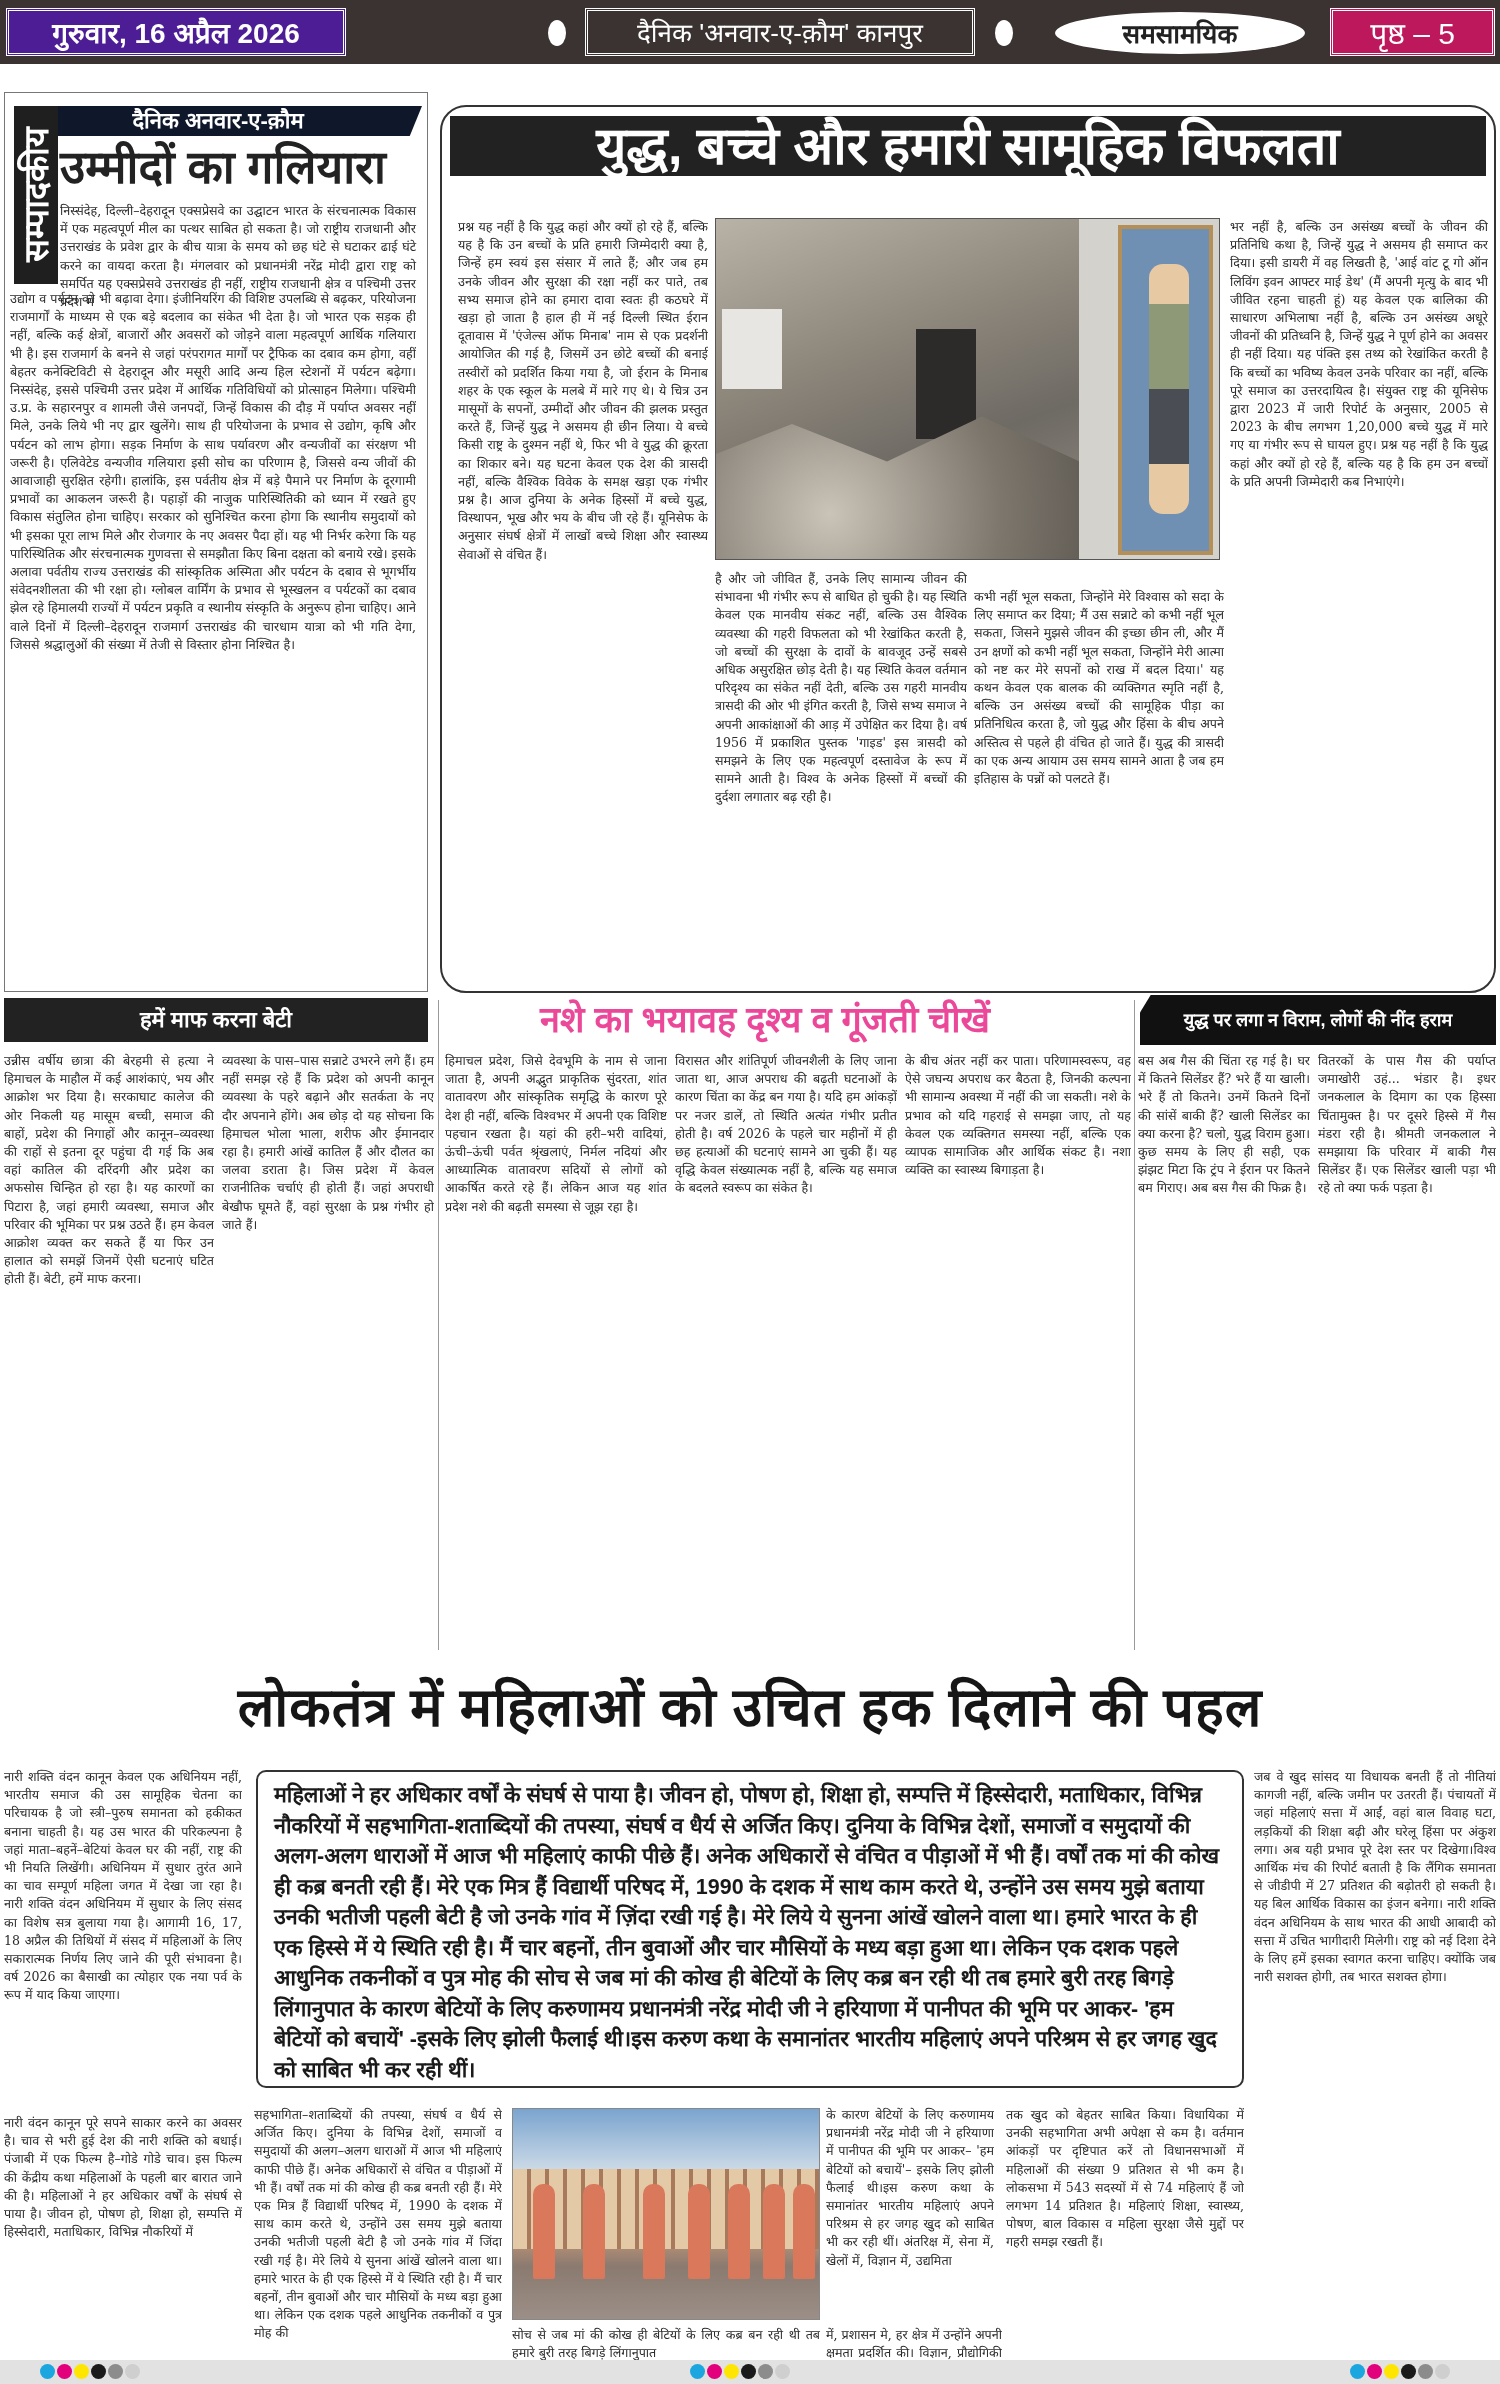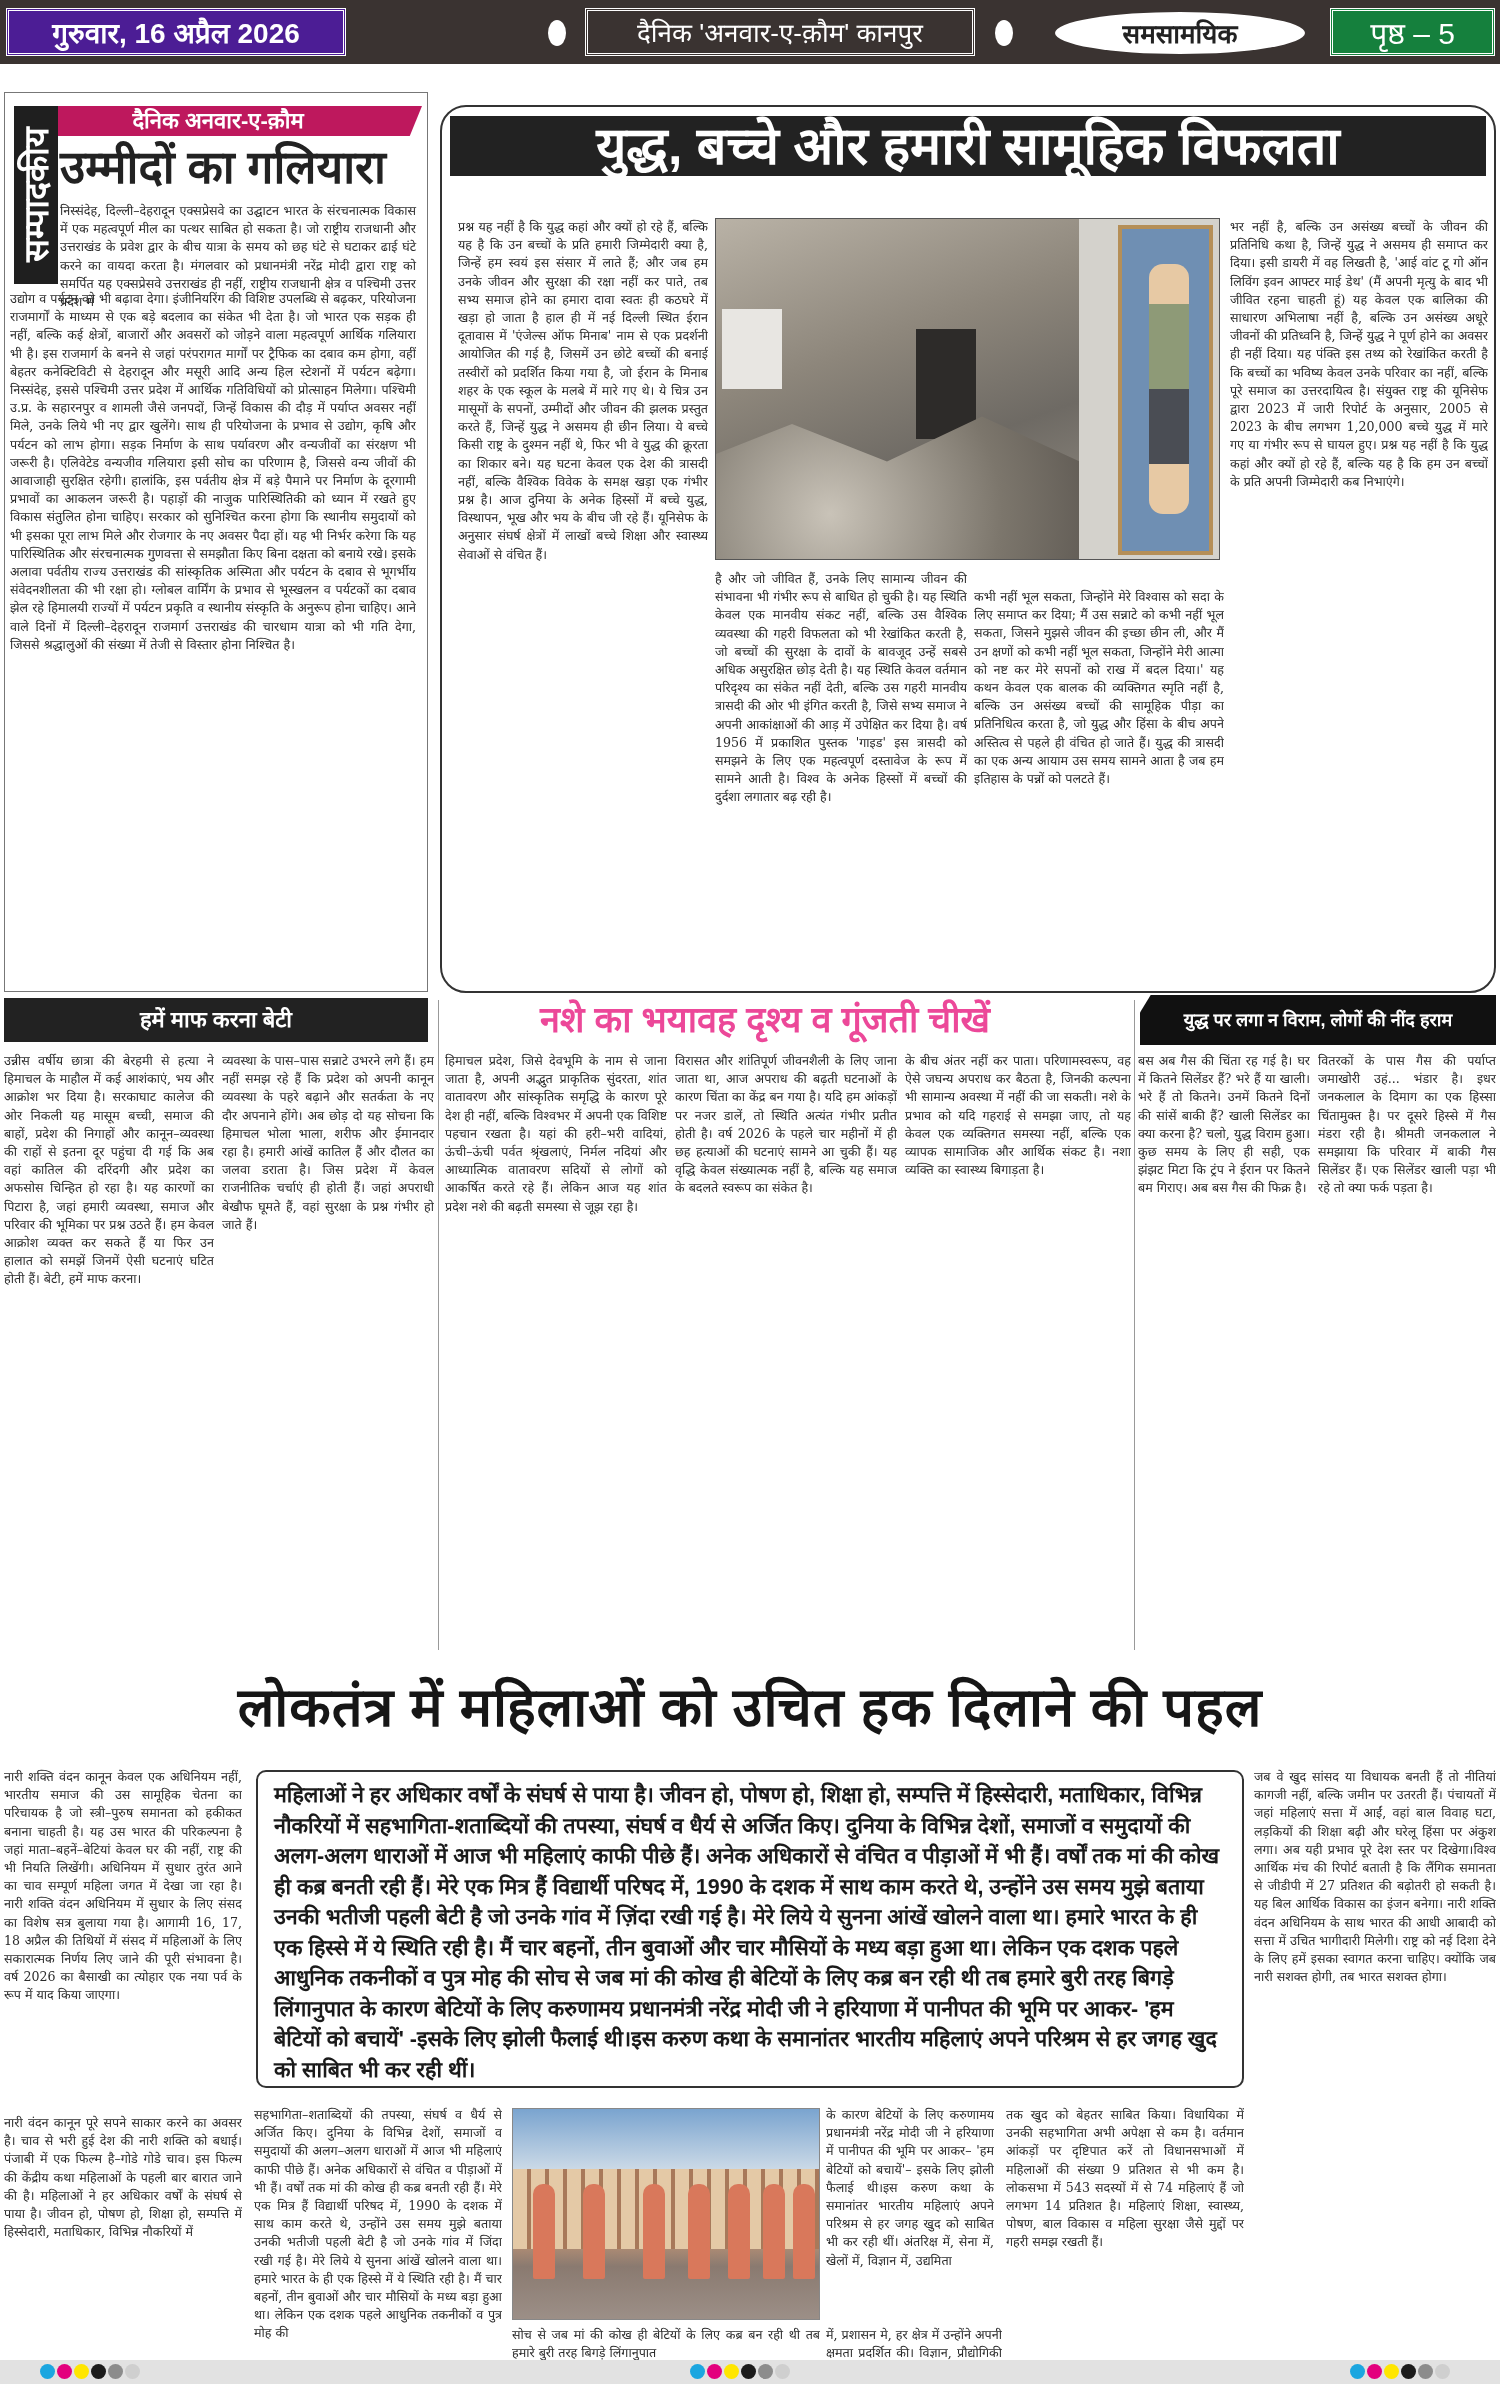--- a/index.html
+++ b/index.html
@@ -5,24 +5,24 @@
   * { box-sizing: border-box; margin: 0; padding: 0; }
   body { width: 1500px; height: 2384px; background: #fff; font-family: "DejaVu Serif", serif; color: #222; position: relative; overflow: hidden; }
   .abs { position: absolute; }
   
   .masthead { left: 0; top: 0; width: 1500px; height: 64px; background: #3a3331; }
   .mh-box { top: 8px; height: 48px; border: 3px double #fff; color: #fff; display: flex; align-items: center; justify-content: center; font-family: "Liberation Sans", sans-serif; font-weight: bold; }
   .mh-date { left: 6px; width: 340px; background: #4c1d95; font-size: 28px; }
   .mh-paper { left: 585px; width: 390px; font-size: 26px; font-weight: normal; }
   .mh-dot { top: 20px; width: 18px; height: 26px; background: #fff; border-radius: 50%; }
   .mh-oval { left: 1055px; top: 12px; width: 250px; height: 42px; background: #fff; color: #222; border-radius: 50%; display: flex; align-items: center; justify-content: center; font-size: 26px; font-weight: bold; font-family: "Liberation Sans", sans-serif; }
-  .mh-page { left: 1330px; width: 165px; background: #15803d; font-size: 30px; font-weight: normal; }
+  .mh-page { left: 1330px; width: 165px; background: #be185d; font-size: 30px; font-weight: normal; }
   
   .editorial { left: 4px; top: 92px; width: 424px; height: 900px; border: 1px solid #777; }
-  .ed-band { left: 10px; top: 14px; width: 408px; height: 30px; background: #be185d; color: #fff; font-family: "Liberation Sans", sans-serif; font-weight: bold; font-size: 22px; text-align: center; line-height: 30px; clip-path: polygon(0 0,100% 0,97% 100%,0 100%); }
+  .ed-band { left: 10px; top: 14px; width: 408px; height: 30px; background: #0f172a; color: #fff; font-family: "Liberation Sans", sans-serif; font-weight: bold; font-size: 22px; text-align: center; line-height: 30px; clip-path: polygon(0 0,100% 0,97% 100%,0 100%); }
   .ed-side { left: 10px; top: 14px; width: 44px; height: 178px; background: #1f1f1f; color: #fff; font-family: "Liberation Sans", sans-serif; font-weight: bold; font-size: 34px; writing-mode: vertical-rl; transform: rotate(180deg); display: flex; align-items: center; justify-content: center; }
   .ed-title { left: 60px; top: 44px; width: 358px; font-family: "Liberation Sans", sans-serif; font-weight: bold; font-size: 46px; text-align: left; color: #222; }
   .bodytext { font-size: 12.6px; line-height: 18.2px; text-align: justify; color: #2a2a2a; }
   .ed-body { left: 60px; top: 108px; width: 356px; }
   .ed-body2 { left: 10px; top: 196px; width: 406px; }
   
   .lead { left: 440px; top: 105px; width: 1056px; height: 888px; border: 2px solid #333; border-radius: 26px; }
   .lead-band { left: 450px; top: 116px; width: 1036px; height: 60px; background: #222; color: #fff; font-family: "Liberation Sans", sans-serif; font-weight: bold; font-size: 52px; text-align: center; line-height: 60px; }
   .lead-img { left: 715px; top: 218px; width: 505px; height: 342px; background: linear-gradient(160deg,#b9b2a6 0%,#8d867b 35%,#6e6a64 60%,#a39c90 100%); border: 1px solid #555; overflow: hidden; }
   .lead-img .wall { position: absolute; right: 0; top: 0; width: 140px; height: 100%; background: #d4d2cc; }

